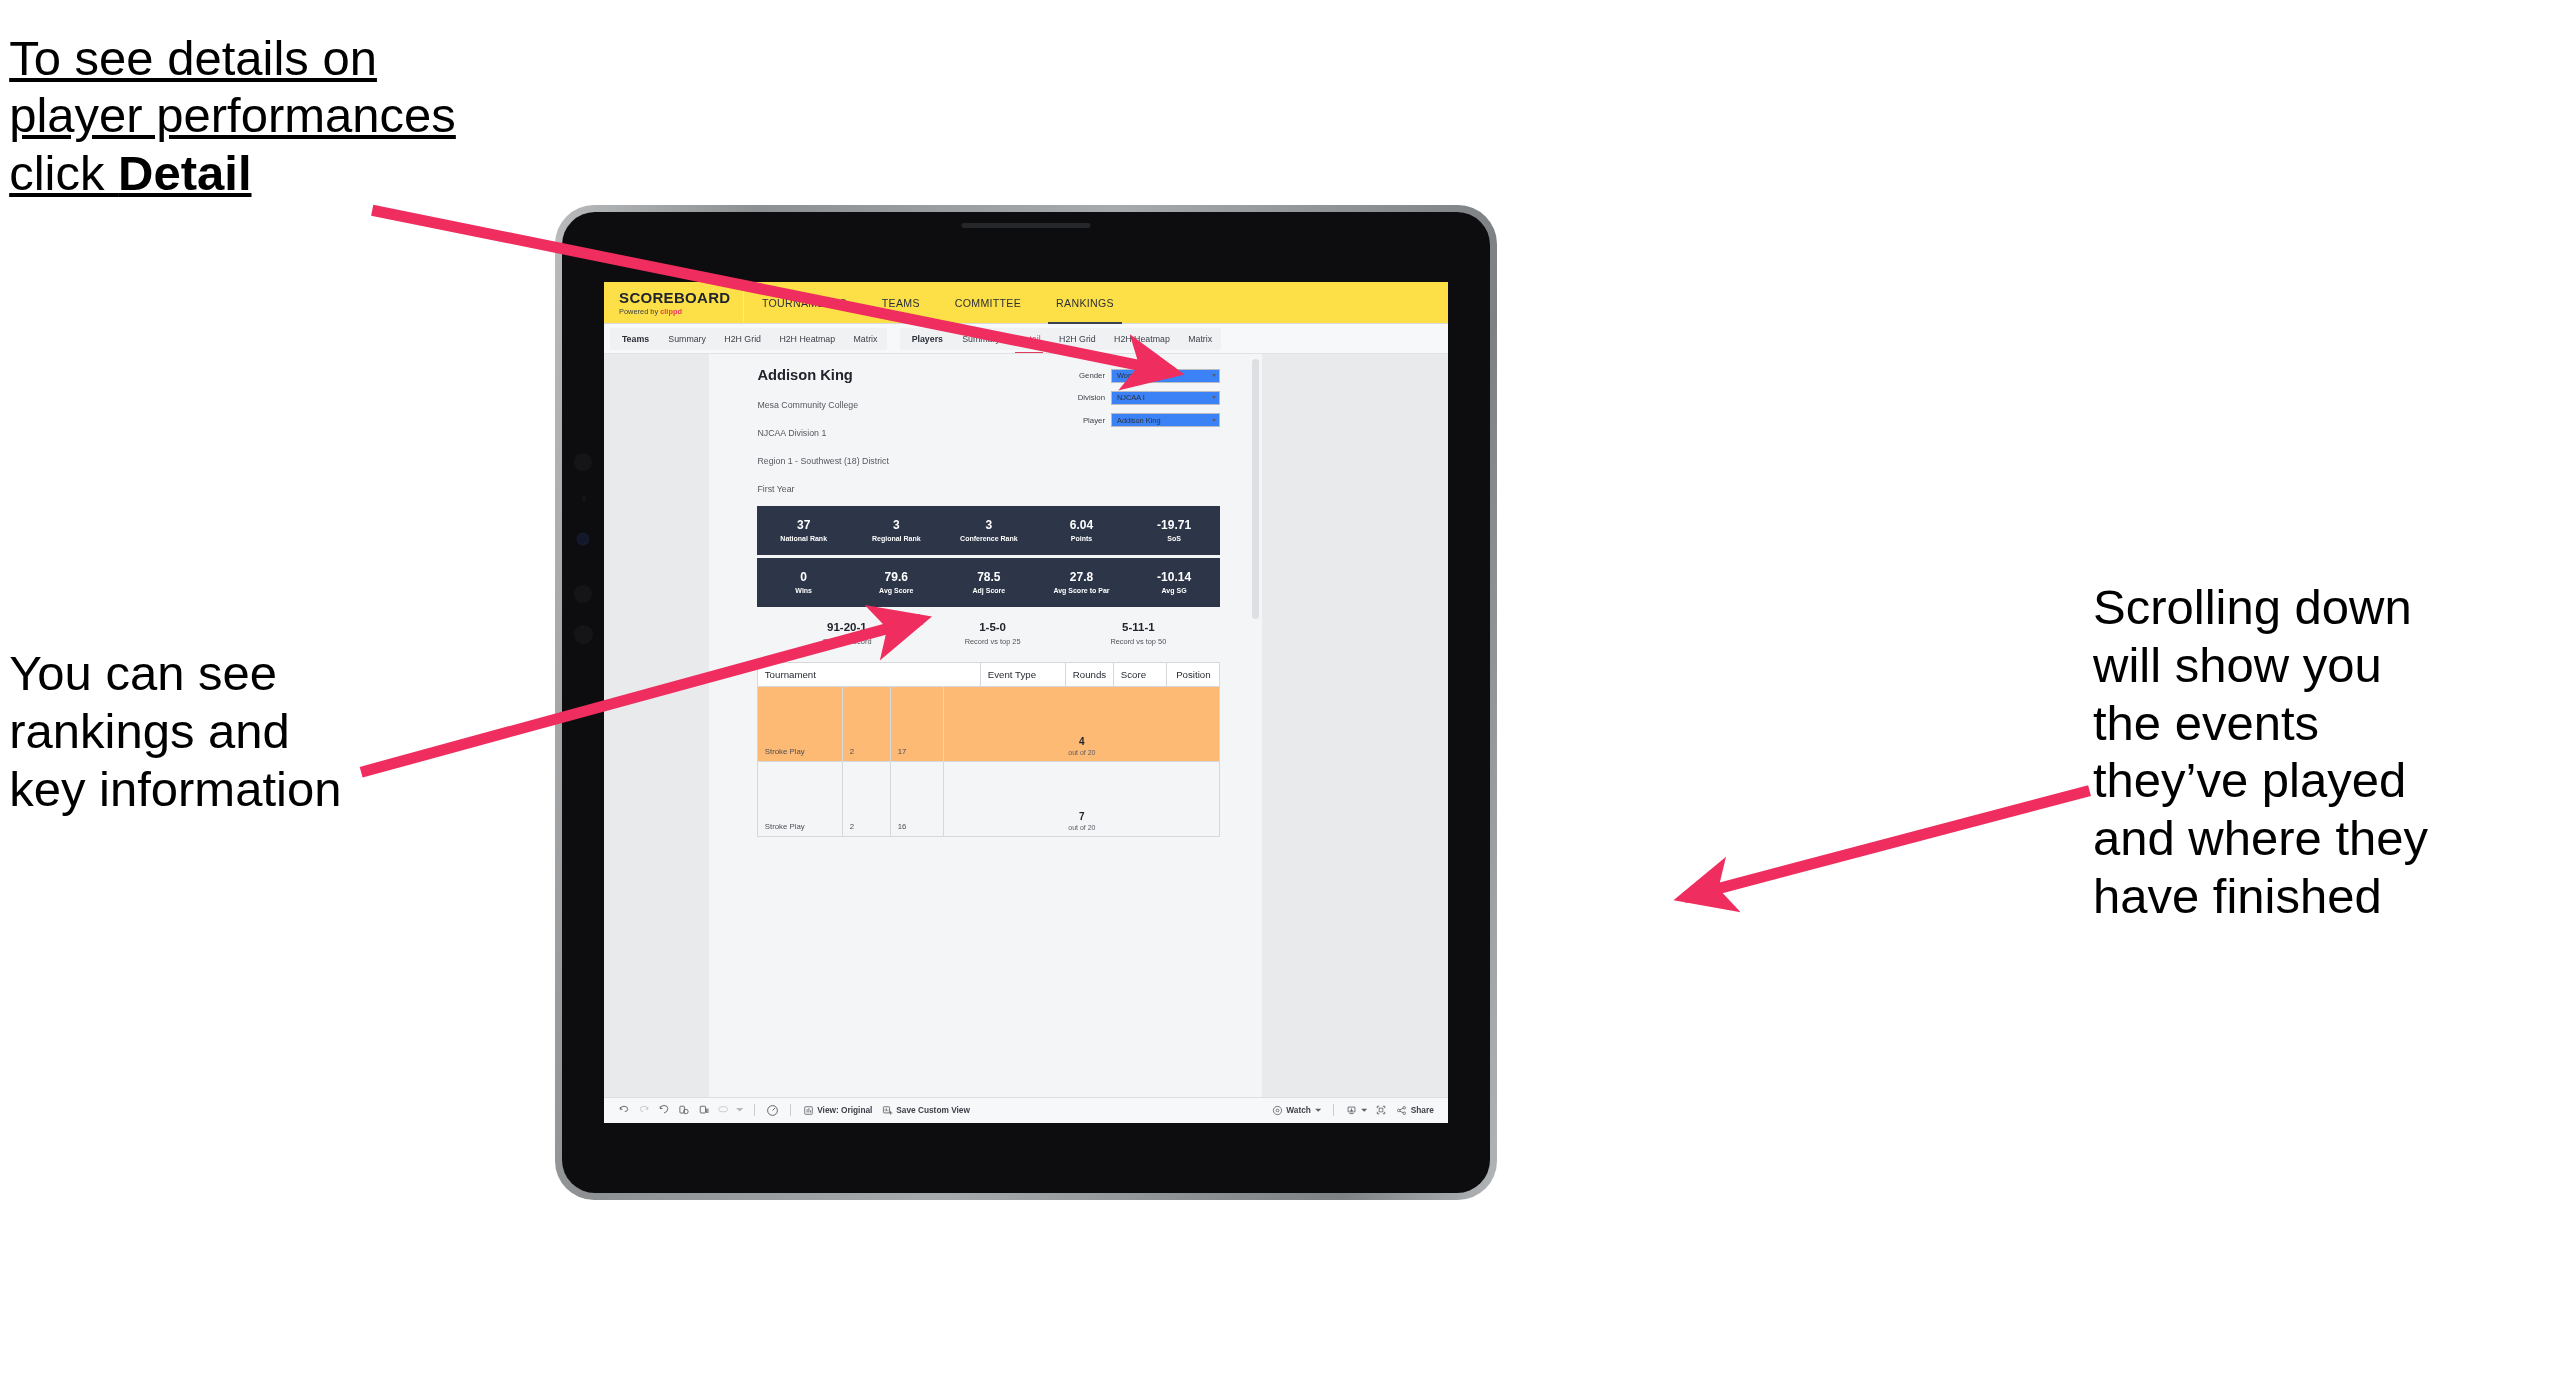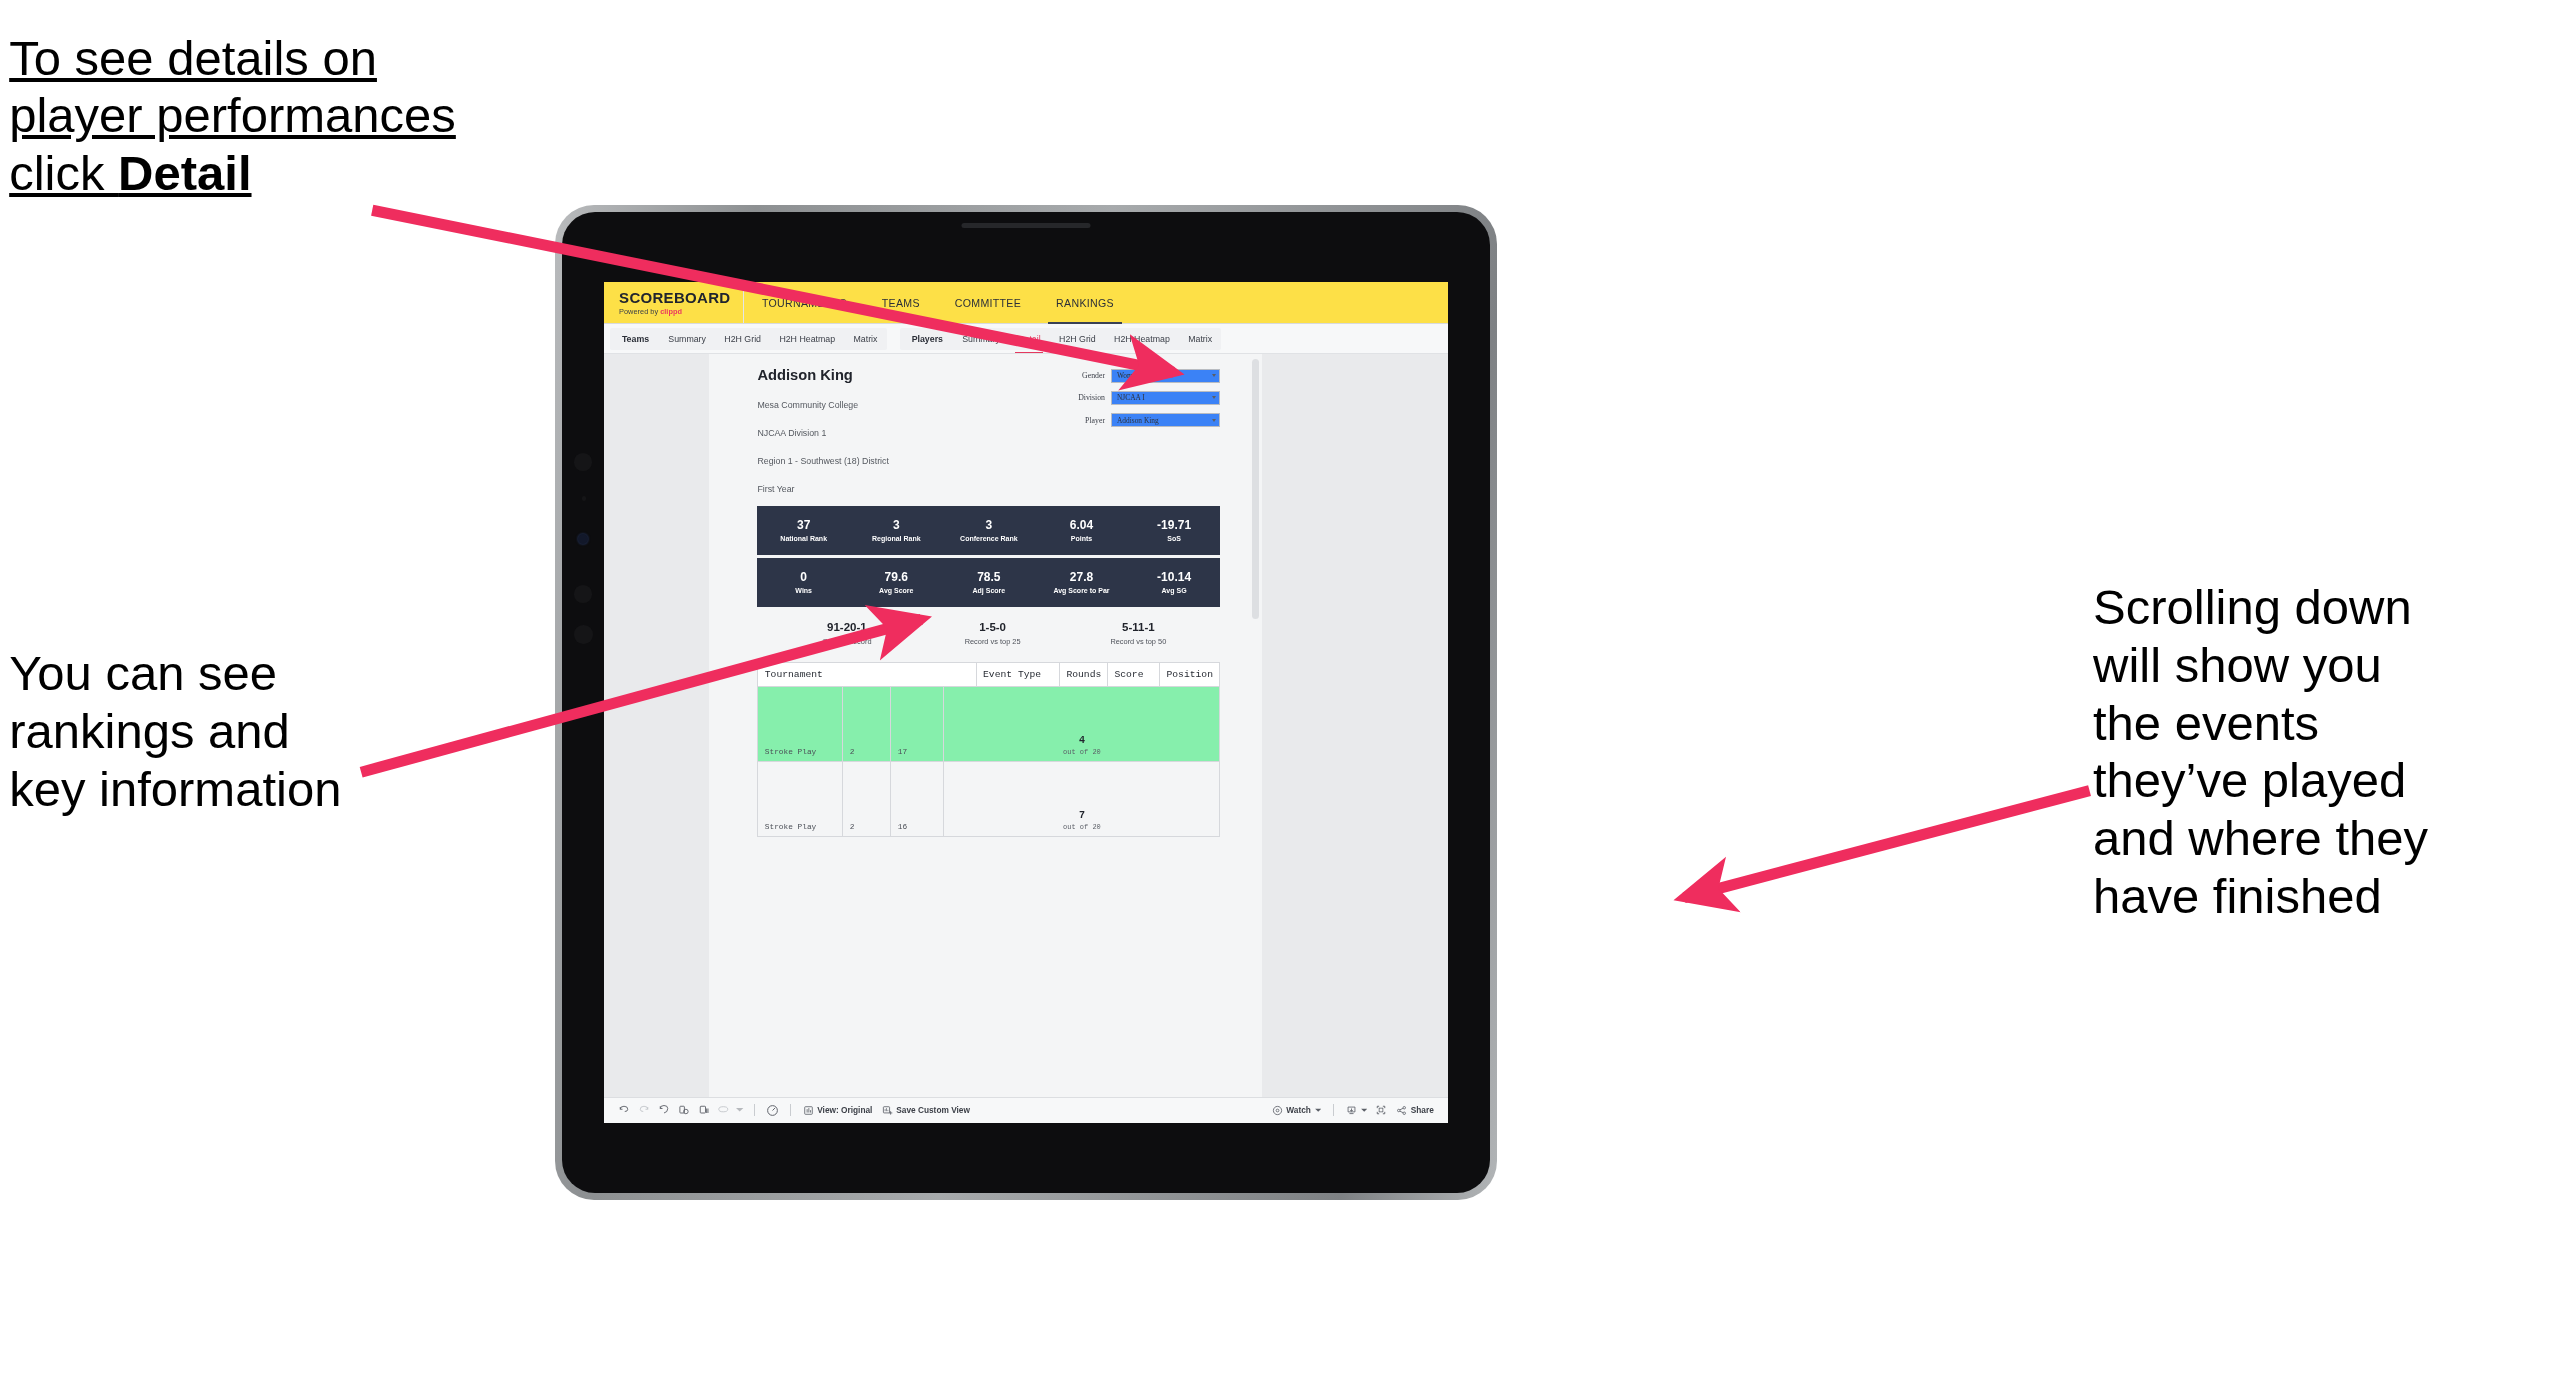--- a/index.html
+++ b/index.html
@@ -119,21 +119,21 @@
     position: absolute; right: 3.7px; top: 5.5px; width: 6.4px; height: 260px;
     background: #dddfe2; border-radius: 3.7px;
   }
 
   
   .player-name { font-size: 14.7px; font-weight: 700; color: #21242c; line-height: 1.15; }
   .player-meta { font-size: 8.8px; color: #54585f; line-height: 1.5; margin-top: 15px; }
 
   
   .filters { position: absolute; right: 0; top: 1.8px; width: 166px; }
-  .filter-row { display: flex; align-items: center; justify-content: flex-end; margin-bottom: 8.3px; font-family: Liberation Serif, serif; }
+  .filter-row { display: flex; align-items: center; justify-content: flex-end; margin-bottom: 8.3px; }
   .filter-label { font-size: 7.8px; color: #3d414a; margin-right: 6.4px; }
   .filter-select {
     width: 109px; height: 14px; background: #3b82f6; border: 0.9px solid #b9bcc1;
     display: flex; align-items: center; padding: 0 3.7px 0 4.6px; cursor: pointer;
   }
   .filter-value { font-size: 7.4px; color: #2d3139; flex: 1; white-space: nowrap; overflow: hidden; }
   .caret { width: 0; height: 0; border-left: 2.8px solid transparent; border-right: 2.8px solid transparent; border-top: 3.7px solid #5a5e66; }
 
   
   .statbar {
@@ -144,21 +144,21 @@
   .stat { flex: 1; text-align: center; color: #ffffff; }
   .stat-val { font-size: 12px; font-weight: 700; line-height: 1.1; }
   .stat-lab { font-size: 7px; font-weight: 700; margin-top: 2.8px; }
 
   .records { display: flex; margin-top: 14.7px; padding: 0 9.2px 0 16.6px; }
   .record { flex: 1; text-align: center; }
   .record-val { font-size: 11.5px; font-weight: 700; color: #21242c; line-height: 1.1; }
   .record-lab { font-size: 7.4px; color: #4e525a; margin-top: 2.8px; }
 
   
-  .tbl { margin-top: 16.6px; border: 0.9px solid #d6d8dc; border-bottom: none; background:#86efac;font-family:Liberation Mono, monospace; }
+  .tbl { margin-top: 16.6px; border: 0.9px solid #d6d8dc; border-bottom: none; background:#fdba74; }
   .tr { display: flex; border-bottom: 0.9px solid #d6d8dc; }
   .tr.head { background: #ffffff; }
   .tr.alt { background: #f4f5f6; }
   .td {
     padding: 5.5px 6.4px; font-size: 7.8px; color: #4b4f57;
     border-right: 0.9px solid #d6d8dc; display: flex; align-items: flex-end;
   }
   .td:last-child { border-right: none; }
   .tr.head .td {
     font-size: 9.7px; color: #272b33; align-items: center; height: 23px; padding: 0 6.4px;

